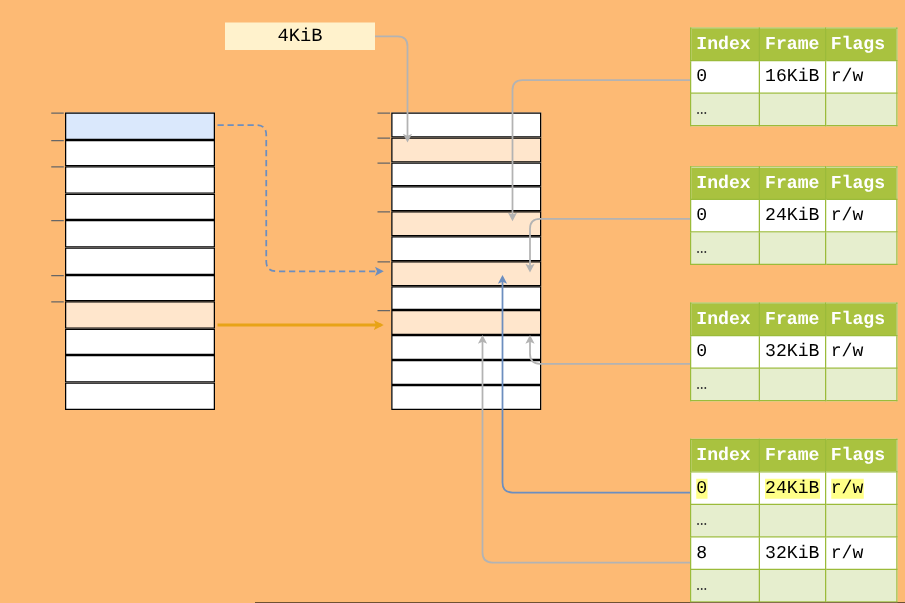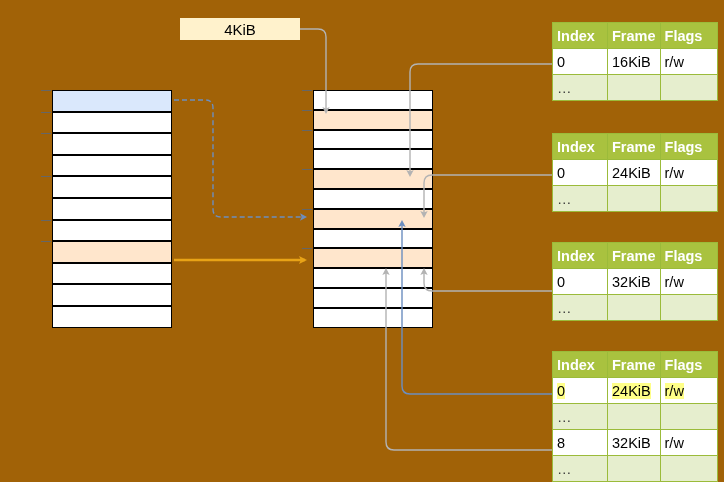--- a/index.html
+++ b/index.html
@@ -4,23 +4,23 @@
 <style>
   html, body {
     margin: 0;
     padding: 0;
     background: #000000;
   }
   #canvas {
     position: relative;
     width: 724px;
     height: 482px;
-    background: #a16207;
+    background: #fdba74;
     overflow: hidden;
-    font-family: Liberation Sans, sans-serif;
+    font-family: Liberation Mono, monospace;
   }
 
   
   .mem-col {
     position: absolute;
     box-sizing: border-box;
   }
   .mem-row {
     box-sizing: border-box;
     border: 1px solid #000000;

